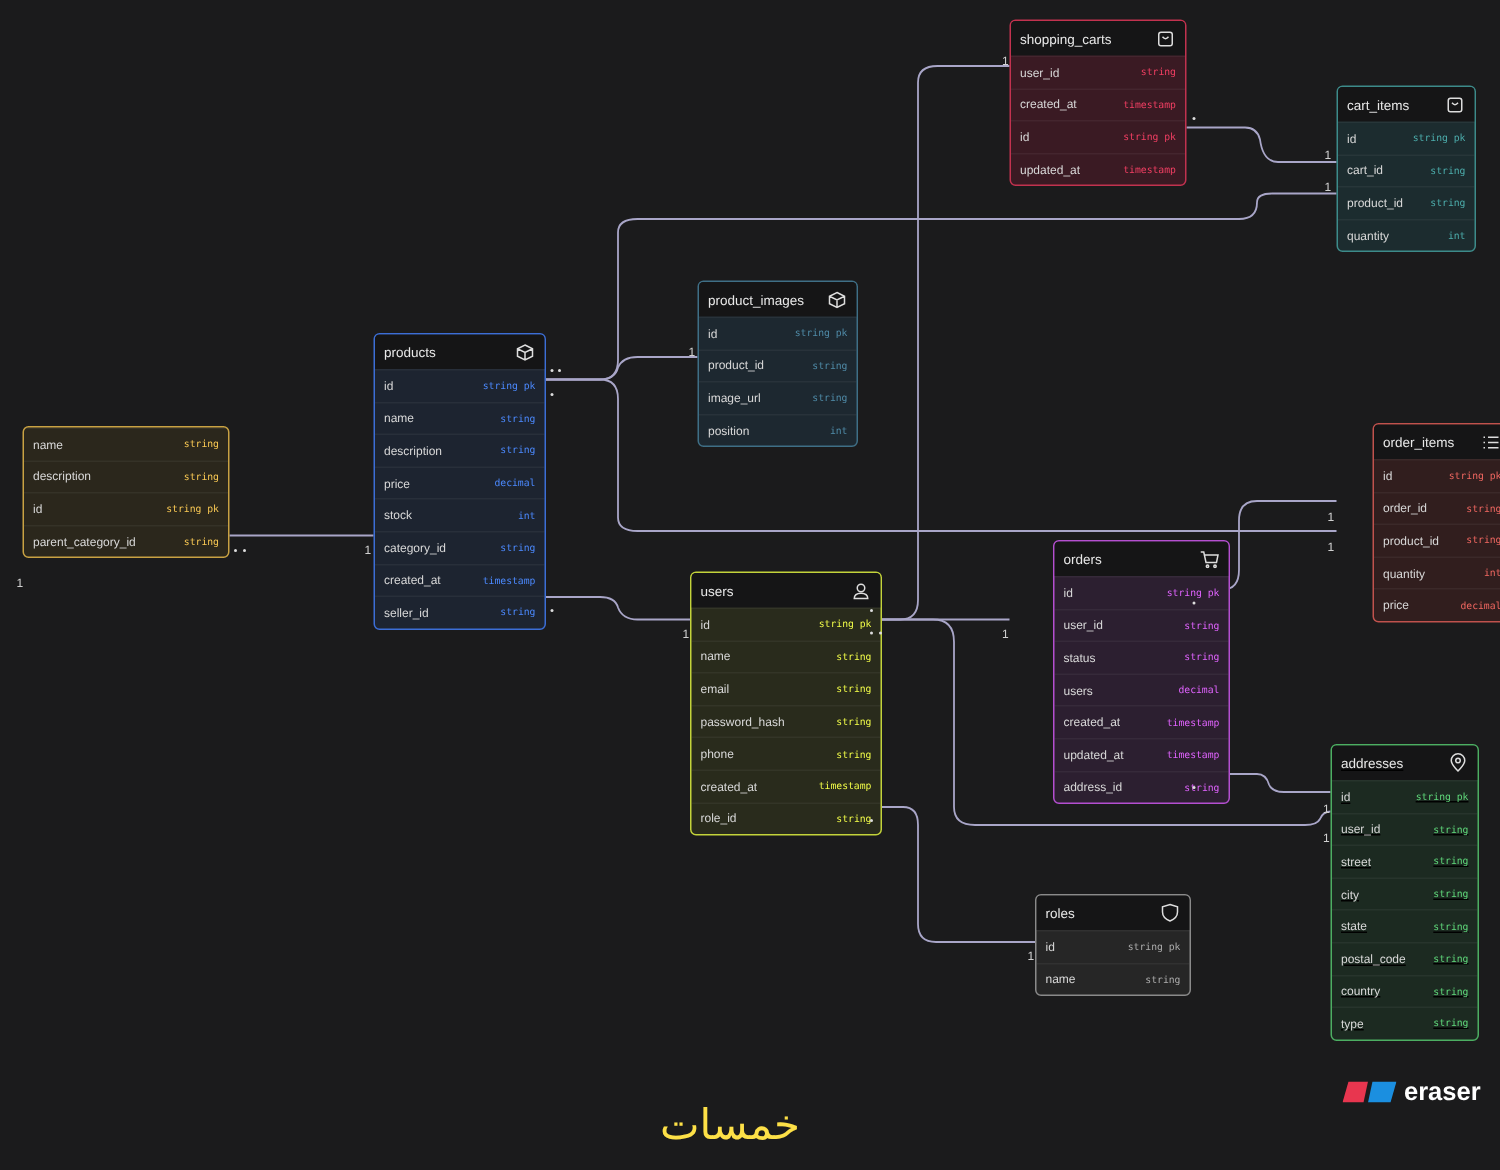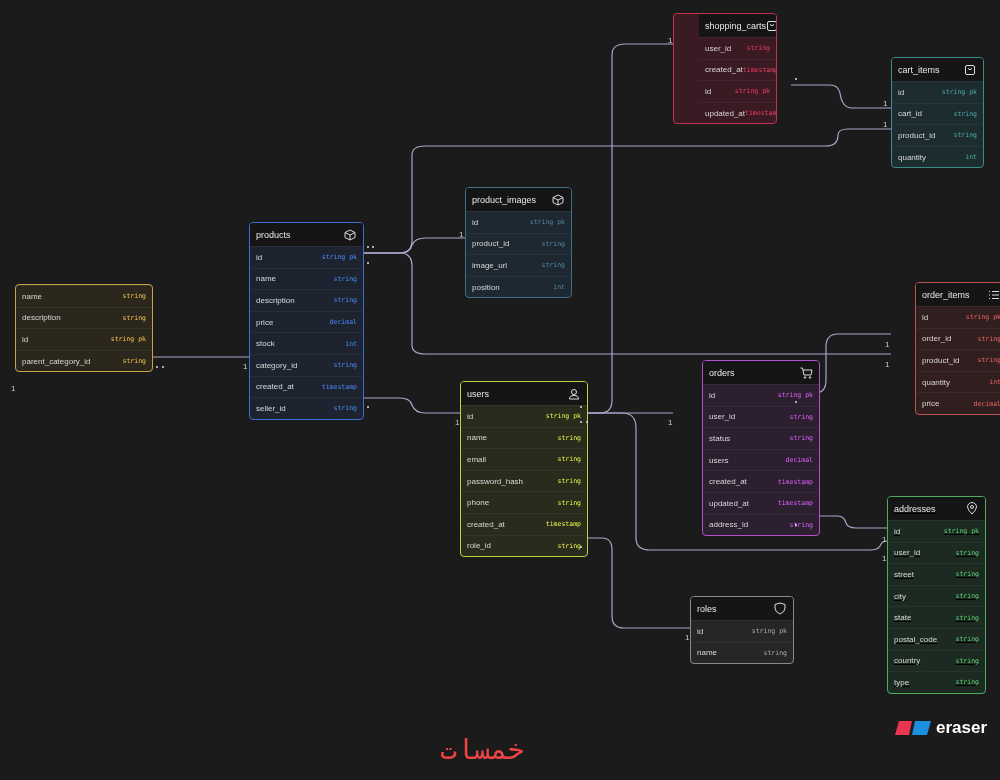--- a/index.html
+++ b/index.html
@@ -7,21 +7,21 @@
   #edges { position: absolute; left: 0; top: 0; width: 1000px; height: 780px; pointer-events: none; }
   .tbl { position: absolute; border: 1.5px solid; border-radius: 4px; box-sizing: border-box; overflow: hidden; }
   .tbl-head { height: 23px; display: flex; align-items: center; justify-content: space-between; padding: 0 6px; background: #151516; color: #e8e8e8; font-size: 9px; }
   .tbl-icon { width: 14px; height: 14px; display: flex; align-items: center; justify-content: center; }
   .row { height: 20.6px; display: flex; align-items: center; justify-content: space-between; padding: 0 6px; font-size: 8px; color: #d8d8d8; border-top: 1px solid rgba(255,255,255,0.05); }
   .row .t { font-family: "DejaVu Sans Mono", monospace; font-size: 6.5px; }
   .mark { position: absolute; color: #d0d0d0; font-size: 8px; }
   .dot { position: absolute; width: 2px; height: 2px; background: #ddd; border-radius: 1px; }
   .brand { position: absolute; left: 895px; top: 718px; display: flex; align-items: center; gap: 5px; }
   .brand-text { color: #fff; font-size: 17px; font-weight: bold; }
-  .watermark { position: absolute; left: 440px; top: 733px; color: #ef4444; font-size: 28px; font-family: Liberation Mono, monospace; }
+  .watermark { position: absolute; left: 440px; top: 733px; color: #fde047; font-size: 28px; font-family: Liberation Serif, serif; }
 </style>
 </head>
 <body>
 
 <svg id="edges" viewBox="0 0 1000 780">
   <g fill="none" stroke="#a9a6c8" stroke-width="1.2">
     <path d="M153 357 H249"></path>
     <path d="M364 253 H400 Q410 253 412 245 Q415 238 425 238 H465"></path>
     <path d="M364 253 H400 Q412 253 412 240 V155 Q412 146 425 146 H826 Q838 146 838 135 Q838 129 848 129 H891"></path>
     <path d="M364 253 H400 Q412 253 412 266 V345 Q412 354 425 354 H891"></path>
@@ -30,21 +30,21 @@
     <path d="M577 413 H660 Q669 413 671 413 H673"></path>
     <path d="M577 413 H622 Q636 413 636 428 V538 Q636 550 650 550 H870 Q878 550 880 546 Q882 541 887 541 H887"></path>
     <path d="M791 85 H830 Q838 85 840 93 Q842 108 852 108 H891"></path>
     <path d="M791 393 H815 Q826 393 826 380 V347 Q826 334 838 334 H891"></path>
     <path d="M791 516 H838 Q844 516 846 523 Q848 528 856 528 H887"></path>
     <path d="M577 538 H602 Q612 538 612 550 V616 Q612 628 624 628 H690"></path>
   </g>
 </svg>
 
 <div id="tables">
-    <div class="tbl" style="left: 673px; top: 13px; width: 104px; border-color: rgb(194, 50, 79); background: rgb(58, 26, 35); padding-left: 25px;">
+    <div class="tbl" style="left: 673px; top: 13px; width: 118px; border-color: rgb(194, 50, 79); background: rgb(58, 26, 35);">
       <div class="tbl-head">
         <span>shopping_carts</span>
         <span class="tbl-icon">
           <svg width="12" height="12" viewBox="0 0 12 12" fill="none" stroke="#ddd" stroke-width="1">
             <rect x="1.5" y="1.5" width="9" height="9" rx="1.5"></rect>
             <path d="M4 4.5 Q6 7 8 4.5"></path>
           </svg>
         </span>
       </div>
       <div class="row">

